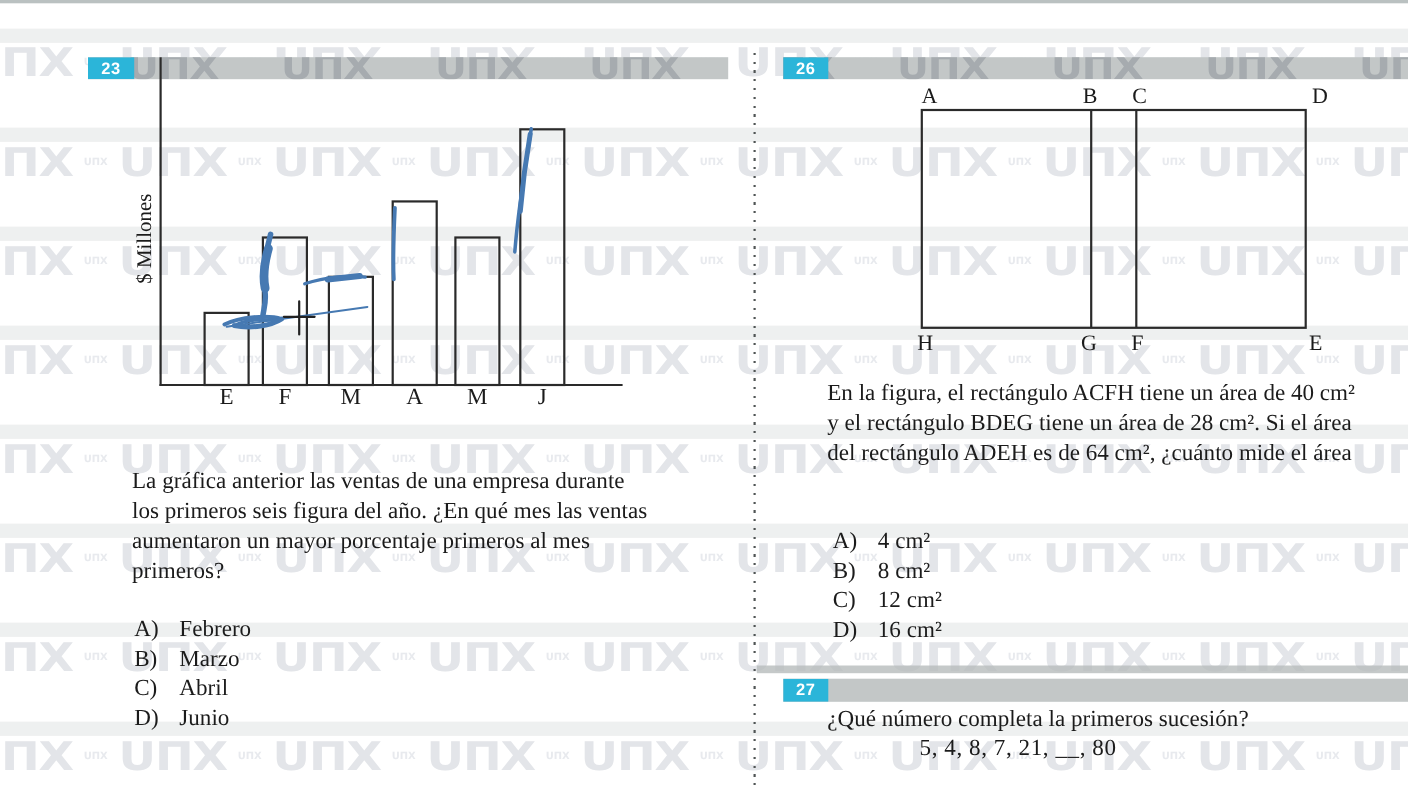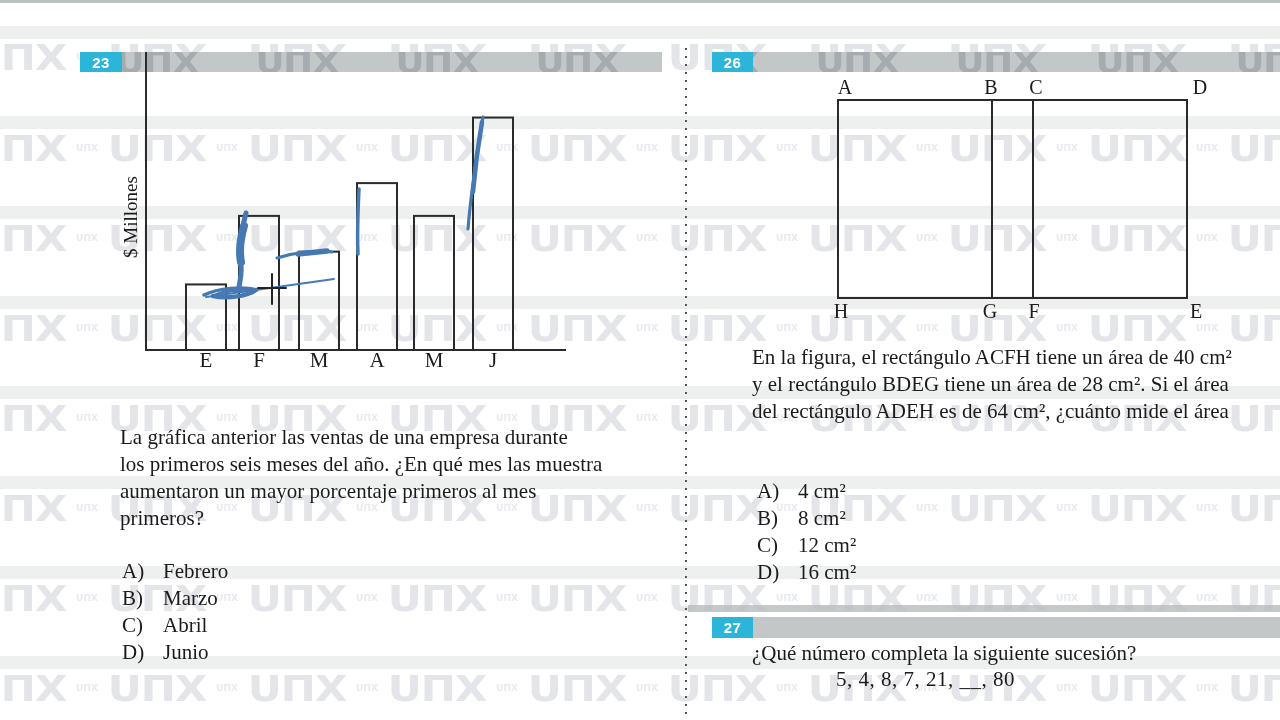--- a/index.html
+++ b/index.html
@@ -252,21 +252,21 @@
       <path d="M249,144 C248,165 247,190 248,209" fill="none" stroke="#4679b2" stroke-width="3.5" stroke-linecap="round"></path>
       <path d="M373,72 C368,103 361,145 358,184" fill="none" stroke="#4679b2" stroke-width="3.2" stroke-linecap="round"></path>
       <path d="M372,77 C368,100 365,123 363,147" fill="none" stroke="#4679b2" stroke-width="4.5" stroke-linecap="round"></path>
       <path d="M148,243 L176,243" fill="none" stroke="#222222" stroke-width="2" stroke-linecap="round"></path>
       <path d="M162,229 L162,259" fill="none" stroke="#222222" stroke-width="2" stroke-linecap="round"></path>
     </g>
 </svg>
 
 <div class="para" style="left:120px;top:424px;">
   <div>La gráfica anterior las ventas de una empresa durante</div>
-  <div>los primeros seis meses del año. ¿En qué mes las muestra</div>
+  <div>los primeros seis figura del año. ¿En qué mes las ventas</div>
   <div>aumentaron un mayor porcentaje primeros al mes</div>
   <div>primeros?</div>
 </div>
 
 <div class="options" style="left:122px;top:558px;">
   <div class="opt-row">
     <span class="opt-letter">A)</span>
     <span>Febrero</span>
   </div>
   <div class="opt-row">
@@ -335,17 +335,17 @@
     <span class="opt-letter">D)</span>
     <span>16 cm²</span>
   </div>
 </div>
 
 <div class="band" style="left:712px;top:617px;width:568px;height:21px;">
   <div class="badge" style="width:41px">27</div>
 </div>
 
 <div class="para" style="left:752px;top:640px;">
-  <div>¿Qué número completa la siguiente sucesión?</div>
+  <div>¿Qué número completa la primeros sucesión?</div>
 </div>
 <div class="para seq" style="left:836px;top:666px;">
   <div>5, 4, 8, 7, 21, __, 80</div>
 </div>
 
 </body></html>

